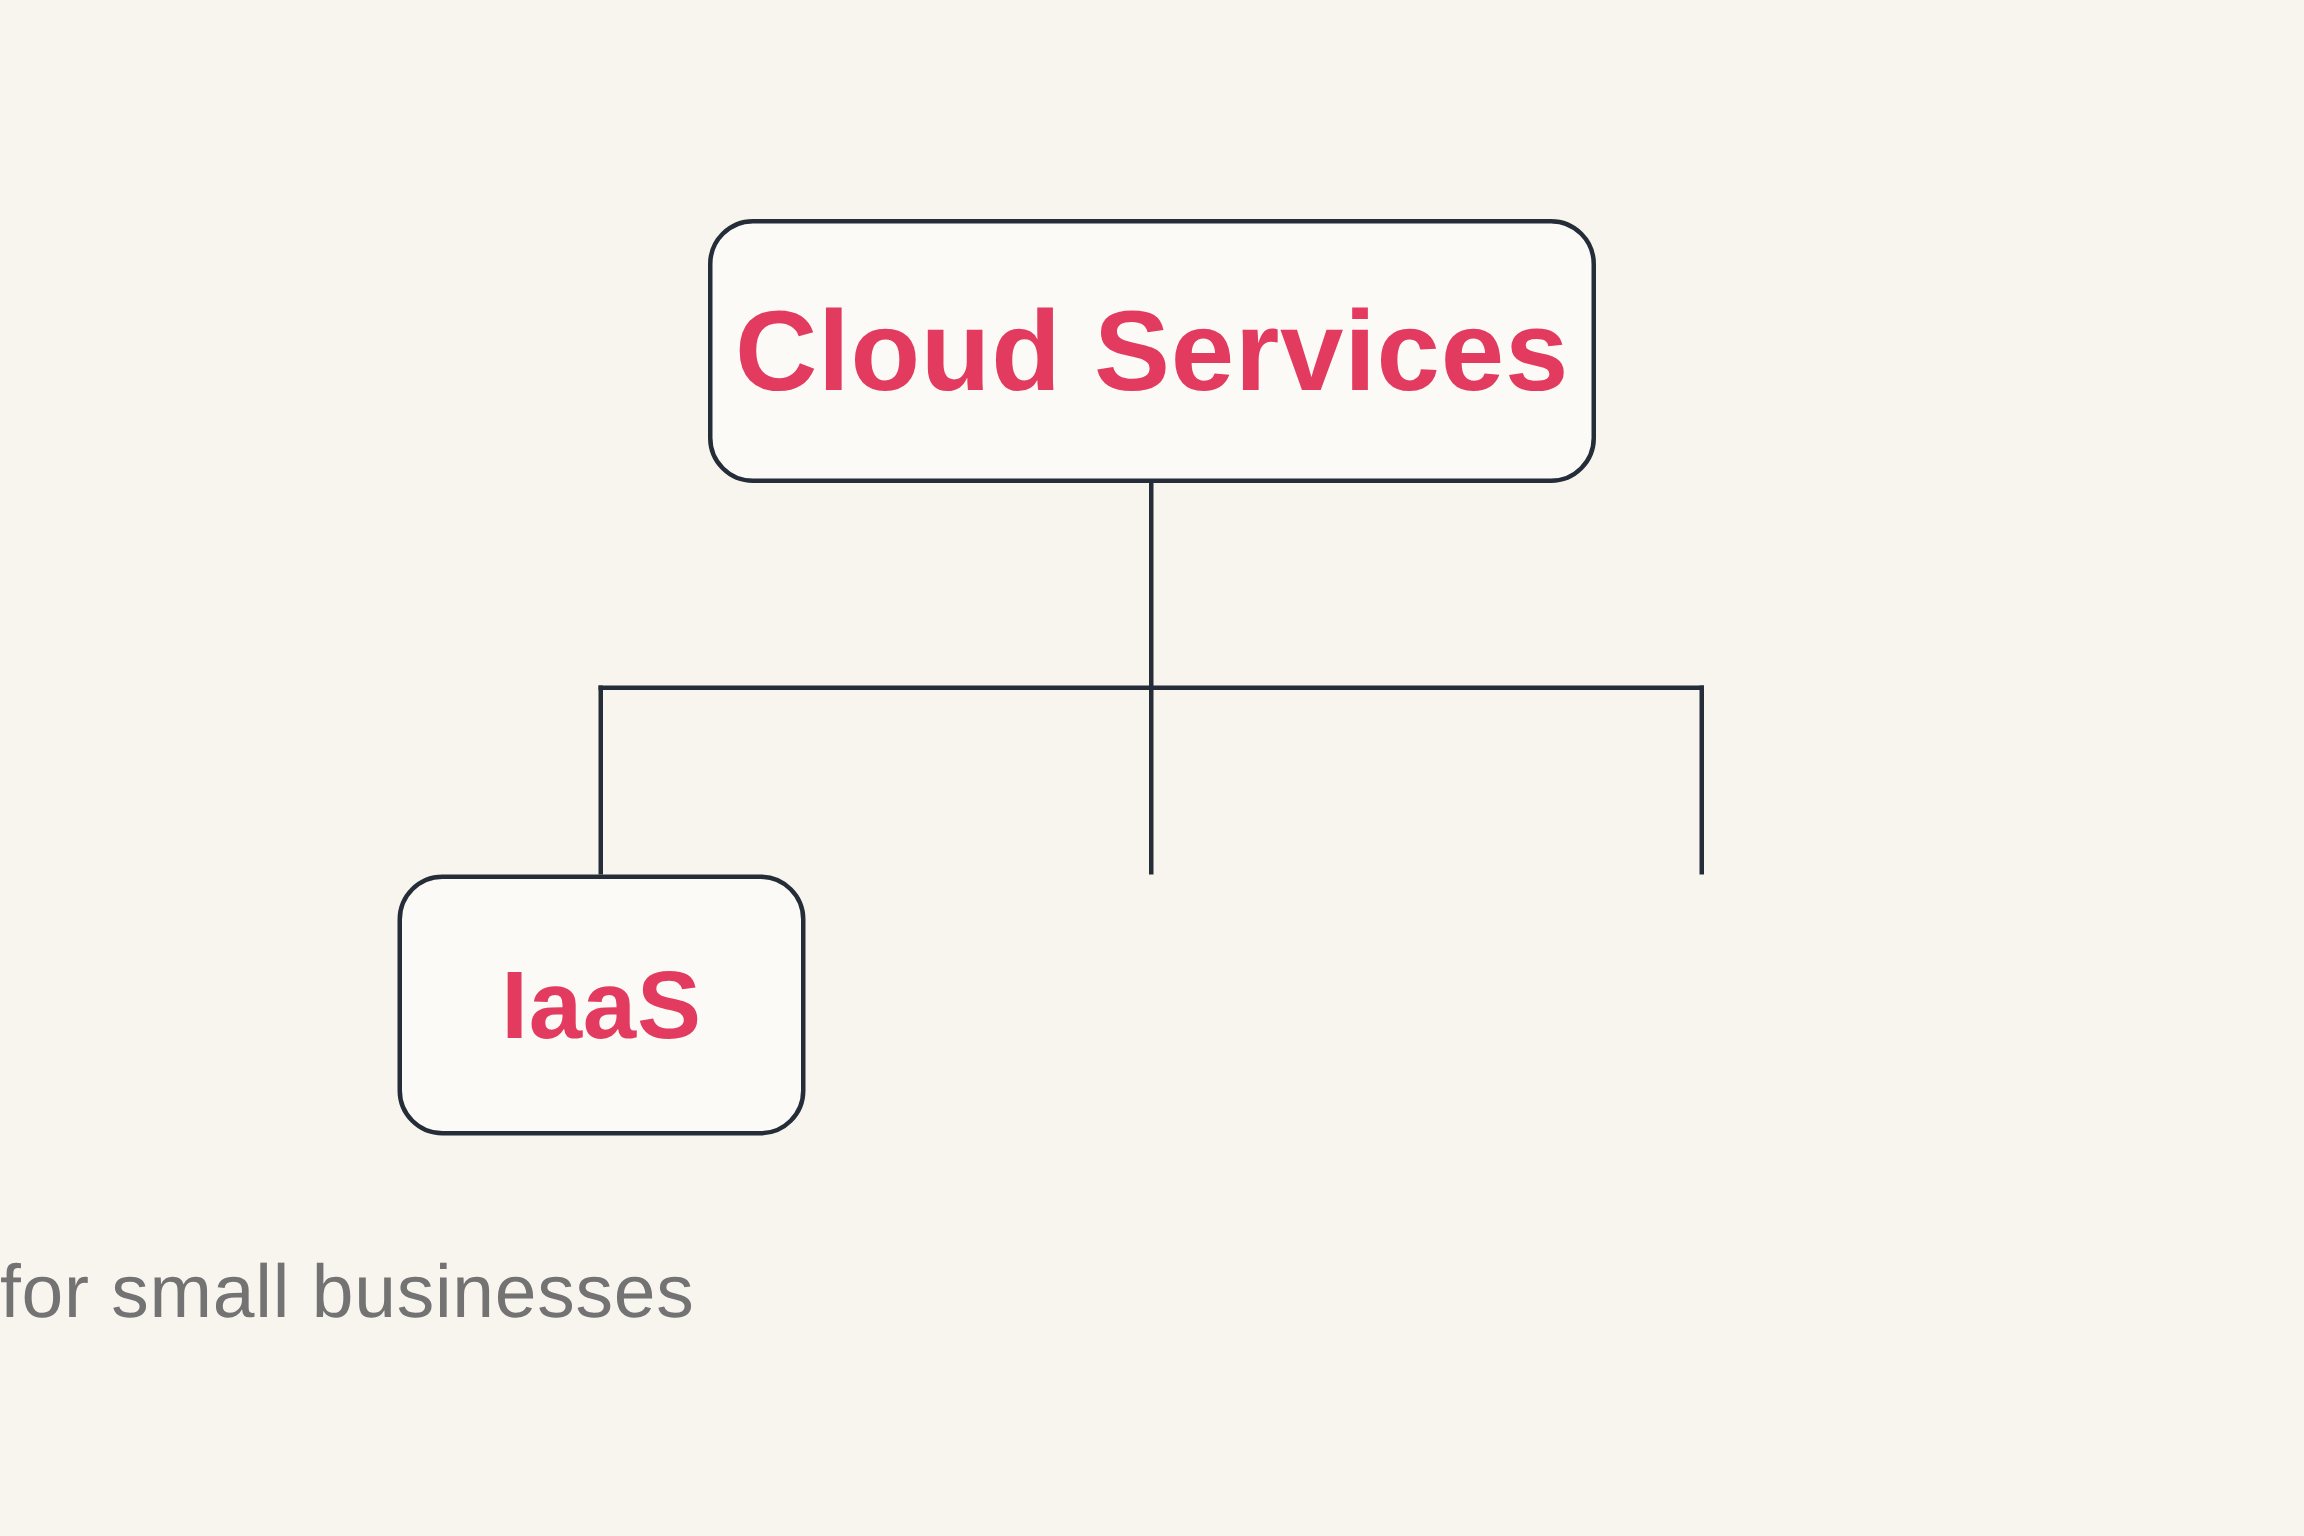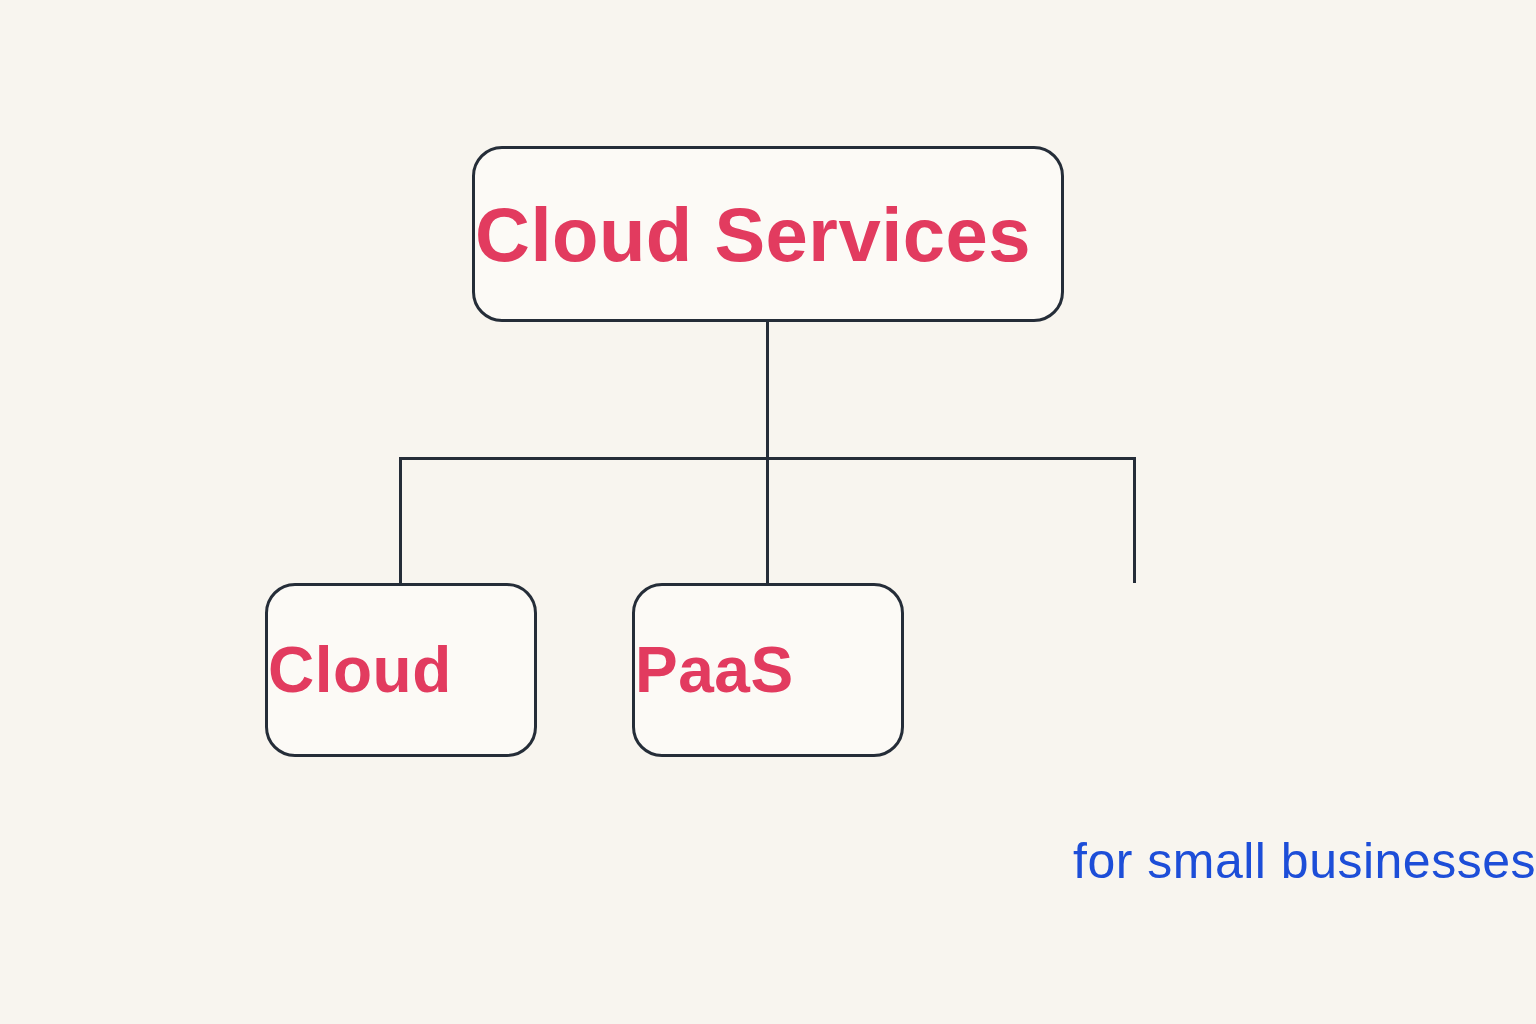--- a/index.html
+++ b/index.html
@@ -18,21 +18,21 @@
     position: absolute;
     inset: 0;
   }
   .node {
     position: absolute;
     background: #fcfaf6;
     border: 3px solid #252d38;
     border-radius: 30px;
     display: flex;
     align-items: center;
-    justify-content: flex-start;
+    justify-content: center;
     box-sizing: border-box;
   }
   .node .label {
     color: #e23b5f;
     font-weight: bold;
     letter-spacing: 0.5px;
     white-space: nowrap;
   }
   #node-root {
     left: 472px;
@@ -80,45 +80,42 @@
     left: 1133px;
     top: 457px;
     width: 3px;
     height: 126px;
   }
   .caption {
     position: absolute;
     left: 0;
     top: 830px;
     width: 1536px;
-    text-align: right;
-    color: #1d4ed8;
+    text-align: left;
+    color: #737373;
     font-size: 50px;
     line-height: 62px;
     letter-spacing: 0.5px;
   }
 </style>
 </head>
 <body>
 
 <div class="canvas">
 
   <div class="node" id="node-root">
     <span class="label">Cloud Services</span>
   </div>
 
   <div class="line" id="connector-trunk"></div>
   <div class="line" id="connector-hbar"></div>
   <div class="line" id="connector-drop-left"></div>
   <div class="line" id="connector-drop-right"></div>
 
   <div class="node child" id="node-iaas">
-    <span class="label">Cloud</span>
+    <span class="label">IaaS</span>
   </div>
 
-  <div class="node child" id="node-paas">
-    <span class="label">PaaS</span>
-  </div>
 
 
   <div class="caption">for small businesses</div>
 
 </div>
 
 </body></html>

